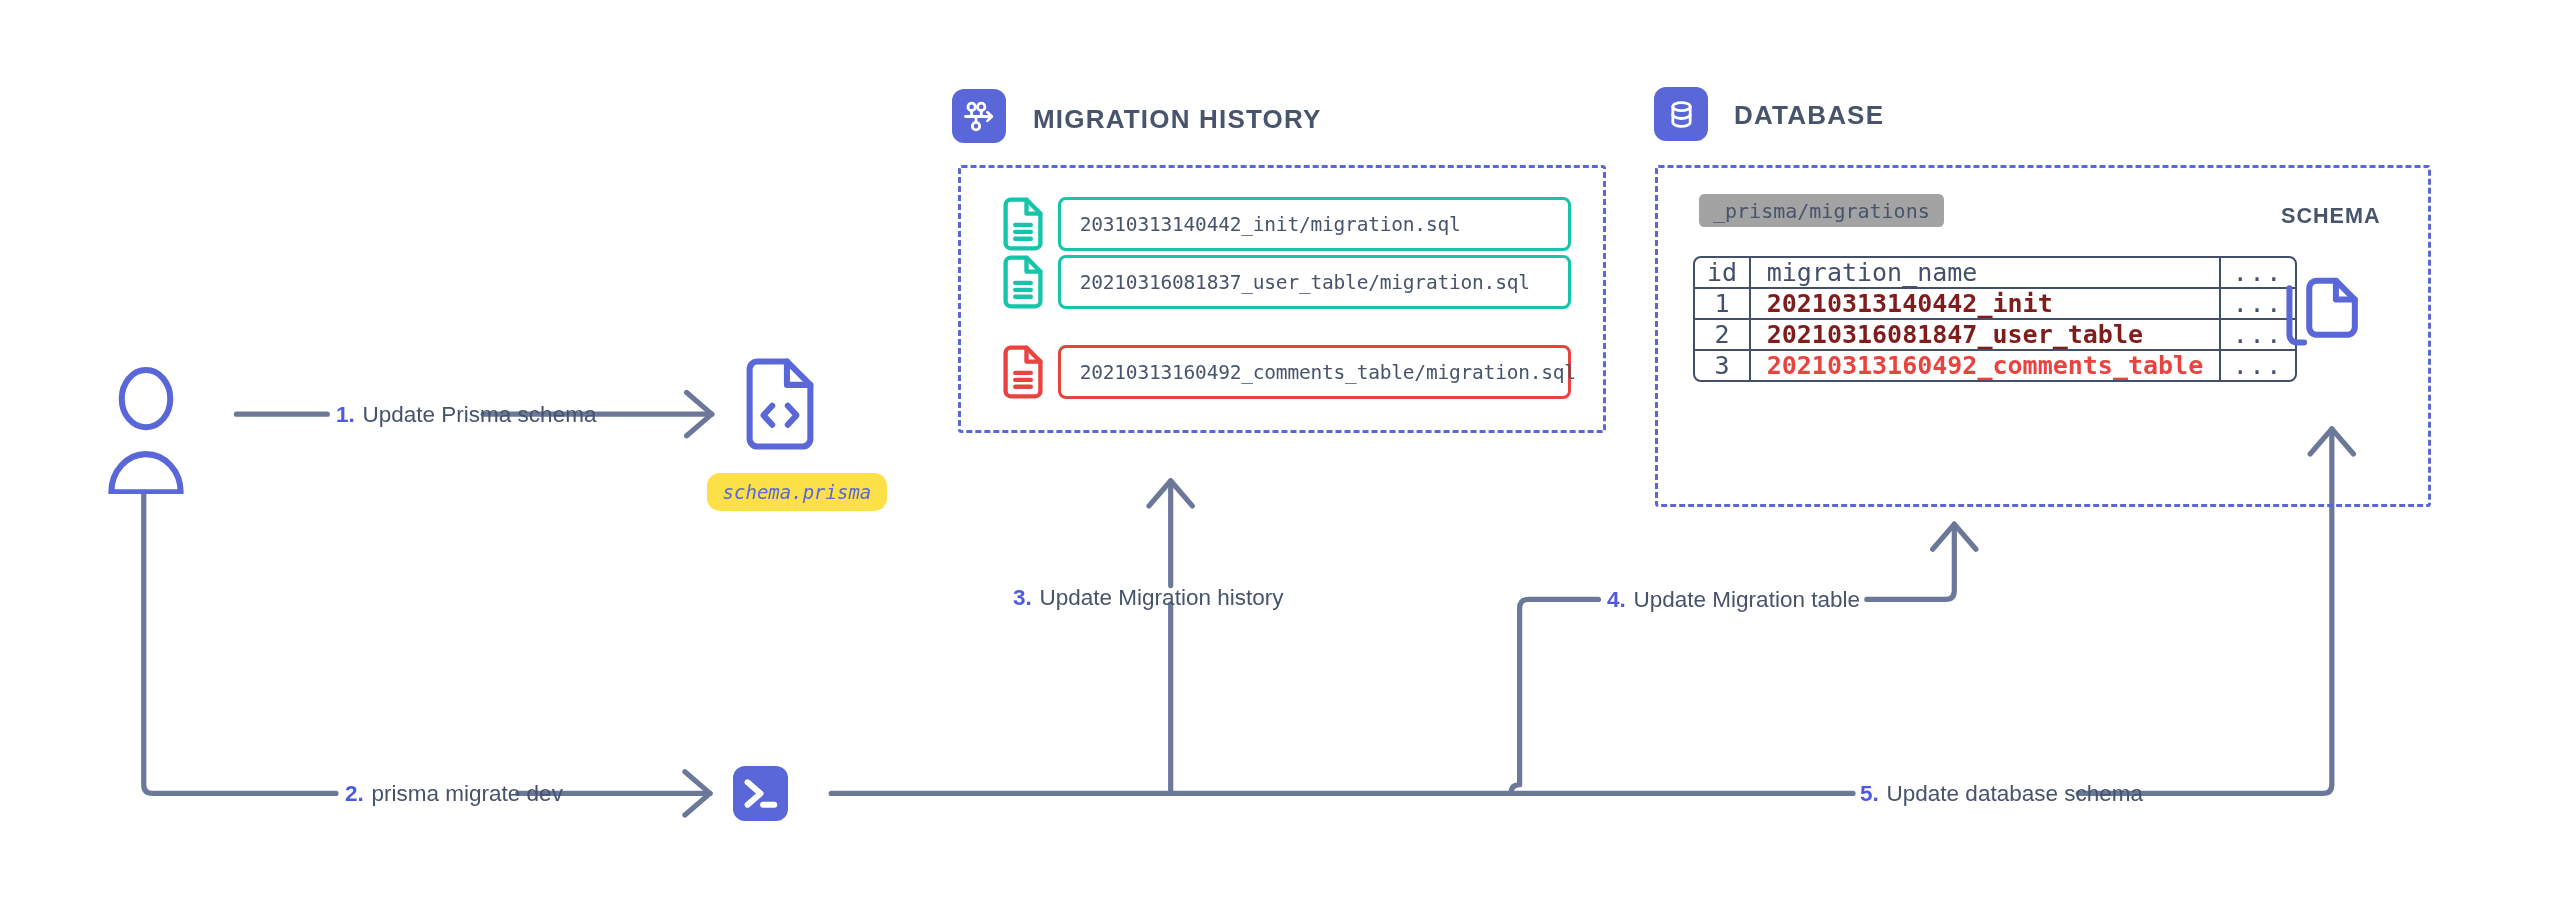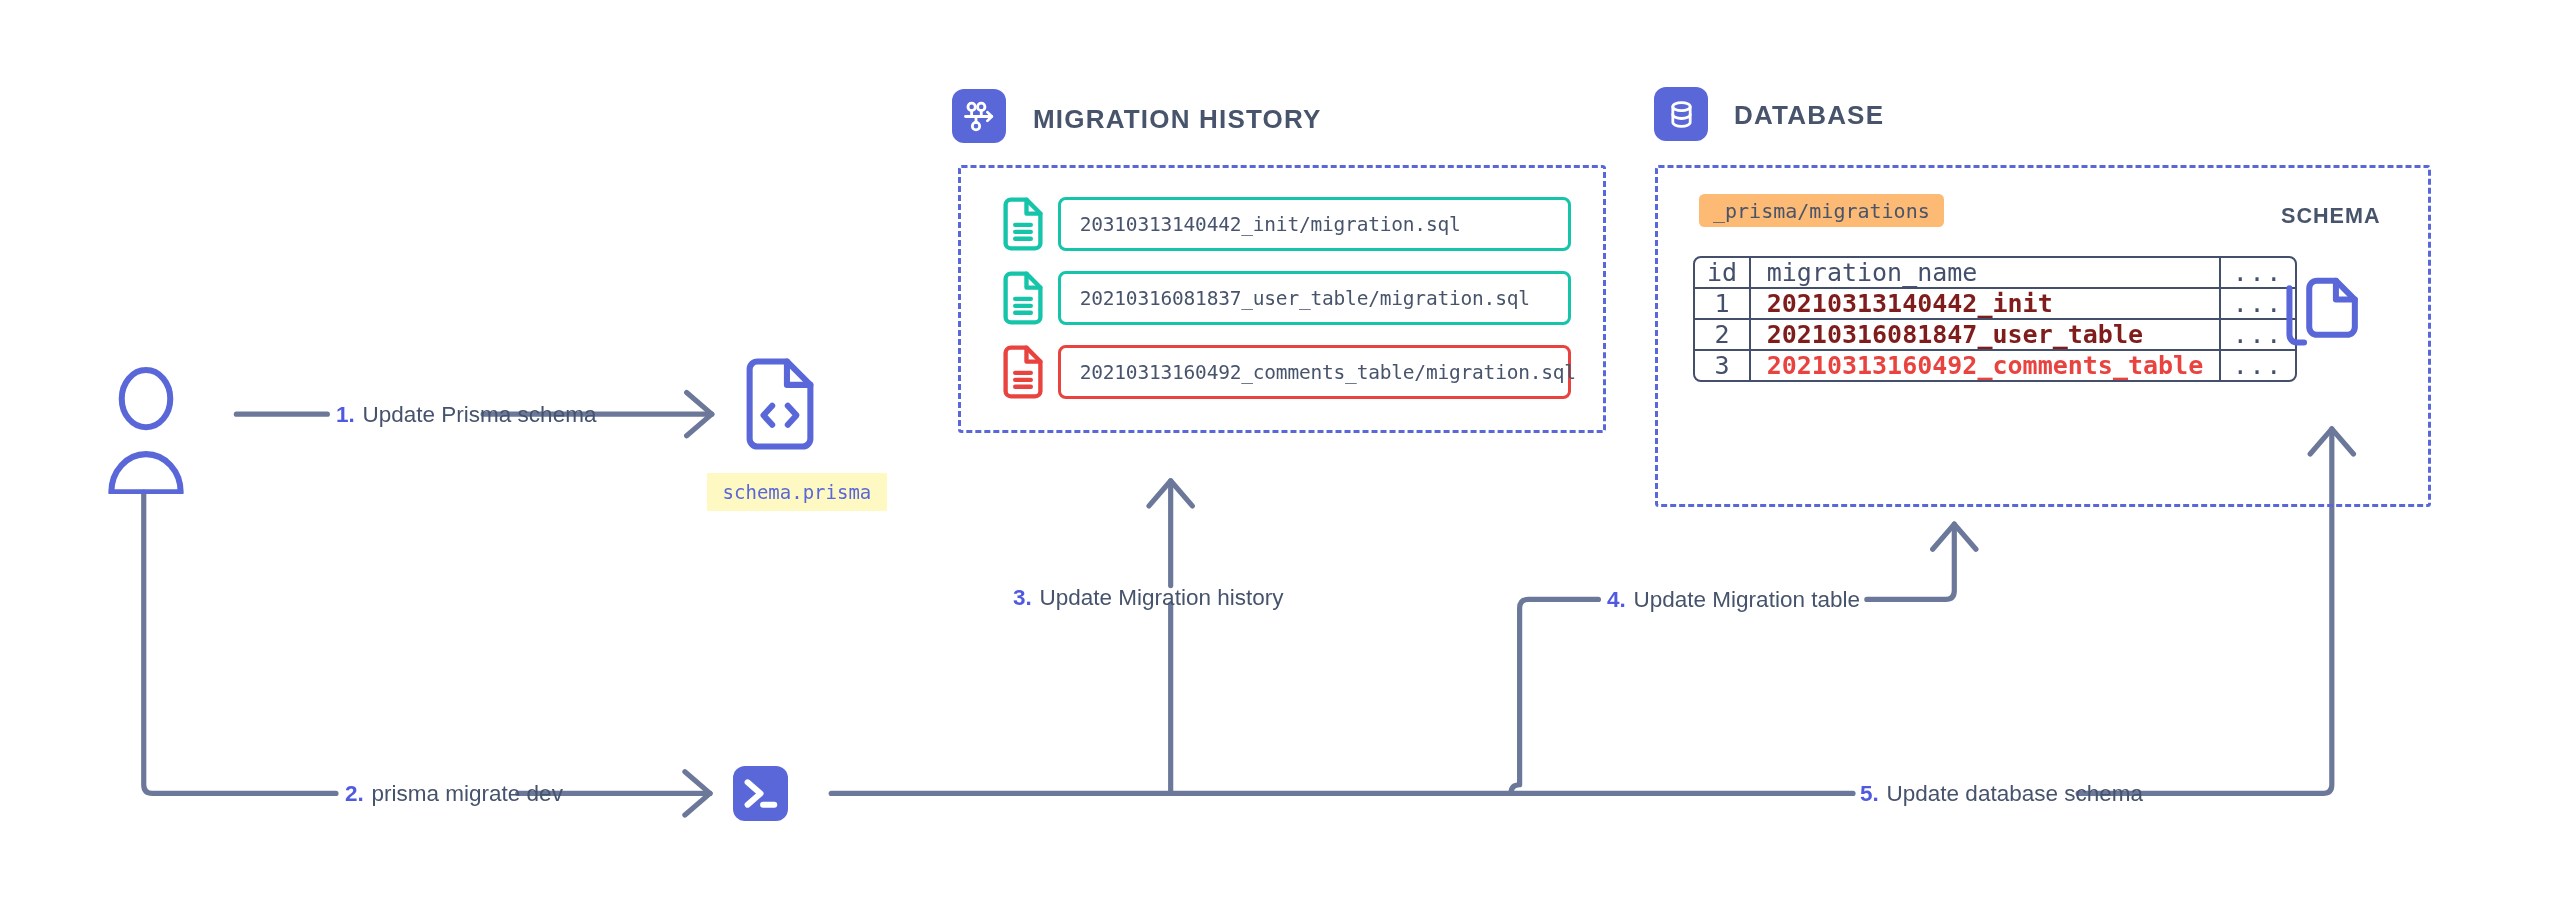--- a/index.html
+++ b/index.html
@@ -35,21 +35,21 @@
     display:flex;align-items:center;padding-left:19px;background:#fff;
   }
   .mig-pill.red{border-color:#e8433f;}
   .mig-pill span{
     font-family:"DejaVu Sans Mono","Liberation Mono",monospace;
     font-size:19.5px;color:#47546b;letter-spacing:-0.2px;white-space:nowrap;
   }
 
   
   .code-chip{
-    position:absolute;background:#fdba74;border-radius:5.2px;
+    position:absolute;background:#a3a3a3;border-radius:5.2px;
     display:flex;align-items:center;padding:0 14px;
     font-family:"DejaVu Sans Mono","Liberation Mono",monospace;
     color:#47546b;white-space:nowrap;
   }
 
   
   .db-table{
     position:absolute;border:2.6px solid #44506b;border-radius:7.8px;
     border-collapse:separate;border-spacing:0;background:#fff;overflow:hidden;
   }
@@ -68,23 +68,23 @@
 
   
   .step{
     position:absolute;white-space:nowrap;display:flex;align-items:baseline;
     font-family:"Liberation Sans",sans-serif;font-size:22.5px;color:#46536c;
   }
   .step .num{color:#4f5ae0;font-weight:bold;margin-right:7.8px;}
 
   
   .prisma-chip{
-    position:absolute;background:#fef9c3;border-radius:1px;
+    position:absolute;background:#fde047;border-radius:13px;
     padding:7.8px 15.6px;font-family:"DejaVu Sans Mono","Liberation Mono",monospace;
-    font-size:19px;color:#5a67d8;white-space:nowrap;
+    font-size:19px;color:#5a67d8;white-space:nowrap;font-style:italic;
   }
 </style>
 </head>
 <body>
 
 <svg class="abs" style="left:0;top:0;" width="2576" height="914" viewBox="0 0 2975 1055">
   <g fill="none" stroke="#6b7899" stroke-width="6" stroke-linecap="round" stroke-linejoin="round">
 
     <path d="M273 478 L378 478"></path>
     <path d="M558 478 L822 478"></path>
@@ -163,21 +163,21 @@
       <path d="M14 32 H32"></path>
         <path d="M14 40 H32"></path>
         <path d="M14 48 H32"></path>
     </g>
   </svg>
   <div class="mig-pill" style="width:513px;">
     <span>20310313140442_init/migration.sql</span>
   </div>
 </div>
 
-<div class="mig-row" style="left:973px;top:271px;">
+<div class="mig-row" style="left:973px;top:255px;">
   <svg width="40" height="54" viewBox="0 0 46 62" style="margin-right:14.7px;">
     <g fill="none" stroke="#16c4a9" stroke-width="5" stroke-linecap="round" stroke-linejoin="round">
       <path d="M9 3 H27 L43 19 V53 a6 6 0 0 1 -6 6 H9 a6 6 0 0 1 -6 -6 V9 a6 6 0 0 1 6 -6 Z"></path>
       <path d="M27 3 V19 H43"></path>
       <path d="M14 32 H32"></path>
         <path d="M14 40 H32"></path>
         <path d="M14 48 H32"></path>
     </g>
   </svg>
   <div class="mig-pill" style="width:513px;">

